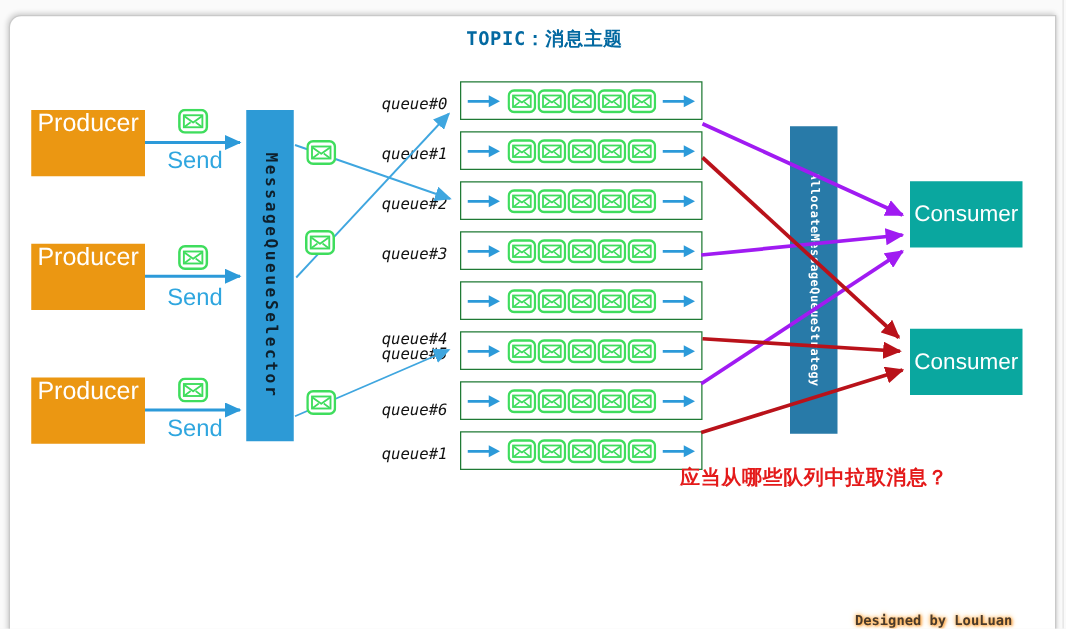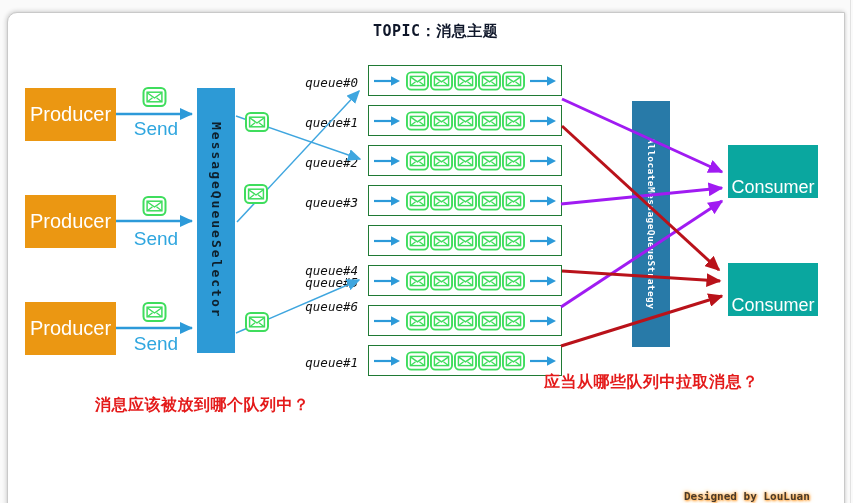--- a/index.html
+++ b/index.html
@@ -4,25 +4,25 @@
 <style>
   html,body{margin:0;padding:0;background:#f5f5f5;}
   #viewport{position:relative;width:853px;height:503px;overflow:hidden;
     font-family:"Liberation Sans","DejaVu Sans",sans-serif;background:#fafafa;}
   #page{position:absolute;left:7px;top:12px;width:836px;height:600px;background:#fff;
     border:1px solid #c9c9c9;border-radius:10px 0 0 0;
     box-shadow:-1px -1px 4px rgba(0,0,0,.16),1px 1px 3px rgba(0,0,0,.08);}
   .right-line{position:absolute;left:850px;top:0;width:1px;height:503px;background:#e2e2e2;}
   .abs{position:absolute;}
   #diagram-title{left:373px;top:22px;font-family:"DejaVu Sans Mono","DejaVu Sans",monospace,sans-serif;
-    font-weight:bold;font-size:15px;color:#0f172a;letter-spacing:.5px;white-space:nowrap;text-align:right;}
+    font-weight:bold;font-size:15px;color:#0369a1;letter-spacing:.5px;white-space:nowrap;text-align:right;}
   .producer-box{width:91px;height:53px;left:25px;background:var(--c-producer);
-    display:flex;align-items:center;justify-content:center;color:#fff;font-size:20px;}
+    display:flex;align-items:flex-start;justify-content:center;color:#fff;font-size:20px;}
   .consumer-box{width:90px;height:53px;left:728px;background:var(--c-consumer);
-    display:flex;align-items:flex-end;justify-content:center;color:#fff;font-size:18px;}
+    display:flex;align-items:center;justify-content:center;color:#fff;font-size:18px;}
   .vbar{display:flex;align-items:center;justify-content:center;}
   #selector-bar{left:197px;top:88px;width:38px;height:265px;background:var(--c-selector_bar);}
   #selector-bar span{writing-mode:vertical-rl;font-family:"DejaVu Sans Mono",monospace;
     font-size:13px;font-weight:600;letter-spacing:2px;color:#0e1f2b;white-space:nowrap;}
   #allocate-bar{left:632px;top:101px;width:38px;height:246px;background:var(--c-allocate_bar);}
   #allocate-bar span{writing-mode:vertical-rl;font-family:"DejaVu Sans Mono",monospace;
     font-size:9.5px;font-weight:600;letter-spacing:.4px;color:#fff;white-space:nowrap;}
   .send-label{width:52px;text-align:center;font-size:19px;color:var(--c-send_text);}
   .queue-label{width:80px;text-align:right;font-family:"DejaVu Sans Mono",monospace;
     font-style:italic;font-size:12.5px;color:#111;white-space:nowrap;}
@@ -339,21 +339,21 @@
     <rect x="4.6" y="5.2" width="14.8" height="9.6" fill="none" stroke="var(--c-envelope_green)" stroke-width="1.5"></rect>
     <path d="M5 6 L12 11 L19 6" fill="none" stroke="var(--c-envelope_green)" stroke-width="1.5" stroke-linejoin="round"></path>
     <path d="M5.2 14.4 L10 10.8 M18.8 14.4 L14 10.8" fill="none" stroke="var(--c-envelope_green)" stroke-width="1.3"></path>
   </svg></span>
         </span>
         <span class="env-icon"><svg width="26" height="12" viewBox="0 0 26 12">
     <line x1="0" y1="6" x2="18" y2="6" stroke="var(--c-arrow_blue)" stroke-width="2.2"></line>
     <polygon points="17,1.2 26,6 17,10.8" fill="var(--c-arrow_blue)"></polygon>
   </svg></span>
       </div>
-      <div class="abs queue-label" style="left: 278px; top: 299px; font-style: italic;">queue#6</div>
+      <div class="abs queue-label" style="left: 278px; top: 320px; font-style: italic;">queue#6</div>
       <div class="abs queue-row" style="top: 305px;">
         <span class="env-icon"><svg width="26" height="12" viewBox="0 0 26 12">
     <line x1="0" y1="6" x2="18" y2="6" stroke="var(--c-arrow_blue)" stroke-width="2.2"></line>
     <polygon points="17,1.2 26,6 17,10.8" fill="var(--c-arrow_blue)"></polygon>
   </svg></span>
         <span class="env-strip">
           <span class="env-icon"><svg width="23" height="20" viewBox="0 0 24 20">
     <rect x="1" y="1" width="22" height="18" rx="4.5" fill="#fff" stroke="var(--c-envelope_green)" stroke-width="2"></rect>
     <rect x="4.6" y="5.2" width="14.8" height="9.6" fill="none" stroke="var(--c-envelope_green)" stroke-width="1.5"></rect>
     <path d="M5 6 L12 11 L19 6" fill="none" stroke="var(--c-envelope_green)" stroke-width="1.5" stroke-linejoin="round"></path>
@@ -496,16 +496,15 @@
     <path d="M5.2 14.4 L10 10.8 M18.8 14.4 L14 10.8" fill="none" stroke="var(--c-envelope_green)" stroke-width="1.3"></path>
   </svg></div>
       <div class="float-env" style="left: 245px; top: 312px;"><svg width="24" height="20" viewBox="0 0 24 20">
     <rect x="1" y="1" width="22" height="18" rx="4.5" fill="#fff" stroke="var(--c-envelope_green)" stroke-width="2"></rect>
     <rect x="4.6" y="5.2" width="14.8" height="9.6" fill="none" stroke="var(--c-envelope_green)" stroke-width="1.5"></rect>
     <path d="M5 6 L12 11 L19 6" fill="none" stroke="var(--c-envelope_green)" stroke-width="1.5" stroke-linejoin="round"></path>
     <path d="M5.2 14.4 L10 10.8 M18.8 14.4 L14 10.8" fill="none" stroke="var(--c-envelope_green)" stroke-width="1.3"></path>
   </svg></div>
     </div>
 
-  <div id="caption-left" class="abs caption">消息应该被放到哪个队列中？</div>
   <div id="caption-right" class="abs caption">应当从哪些队列中拉取消息？</div>
   <div id="credit" class="abs">Designed by LouLuan</div>
 </div>
 
 </body></html>

